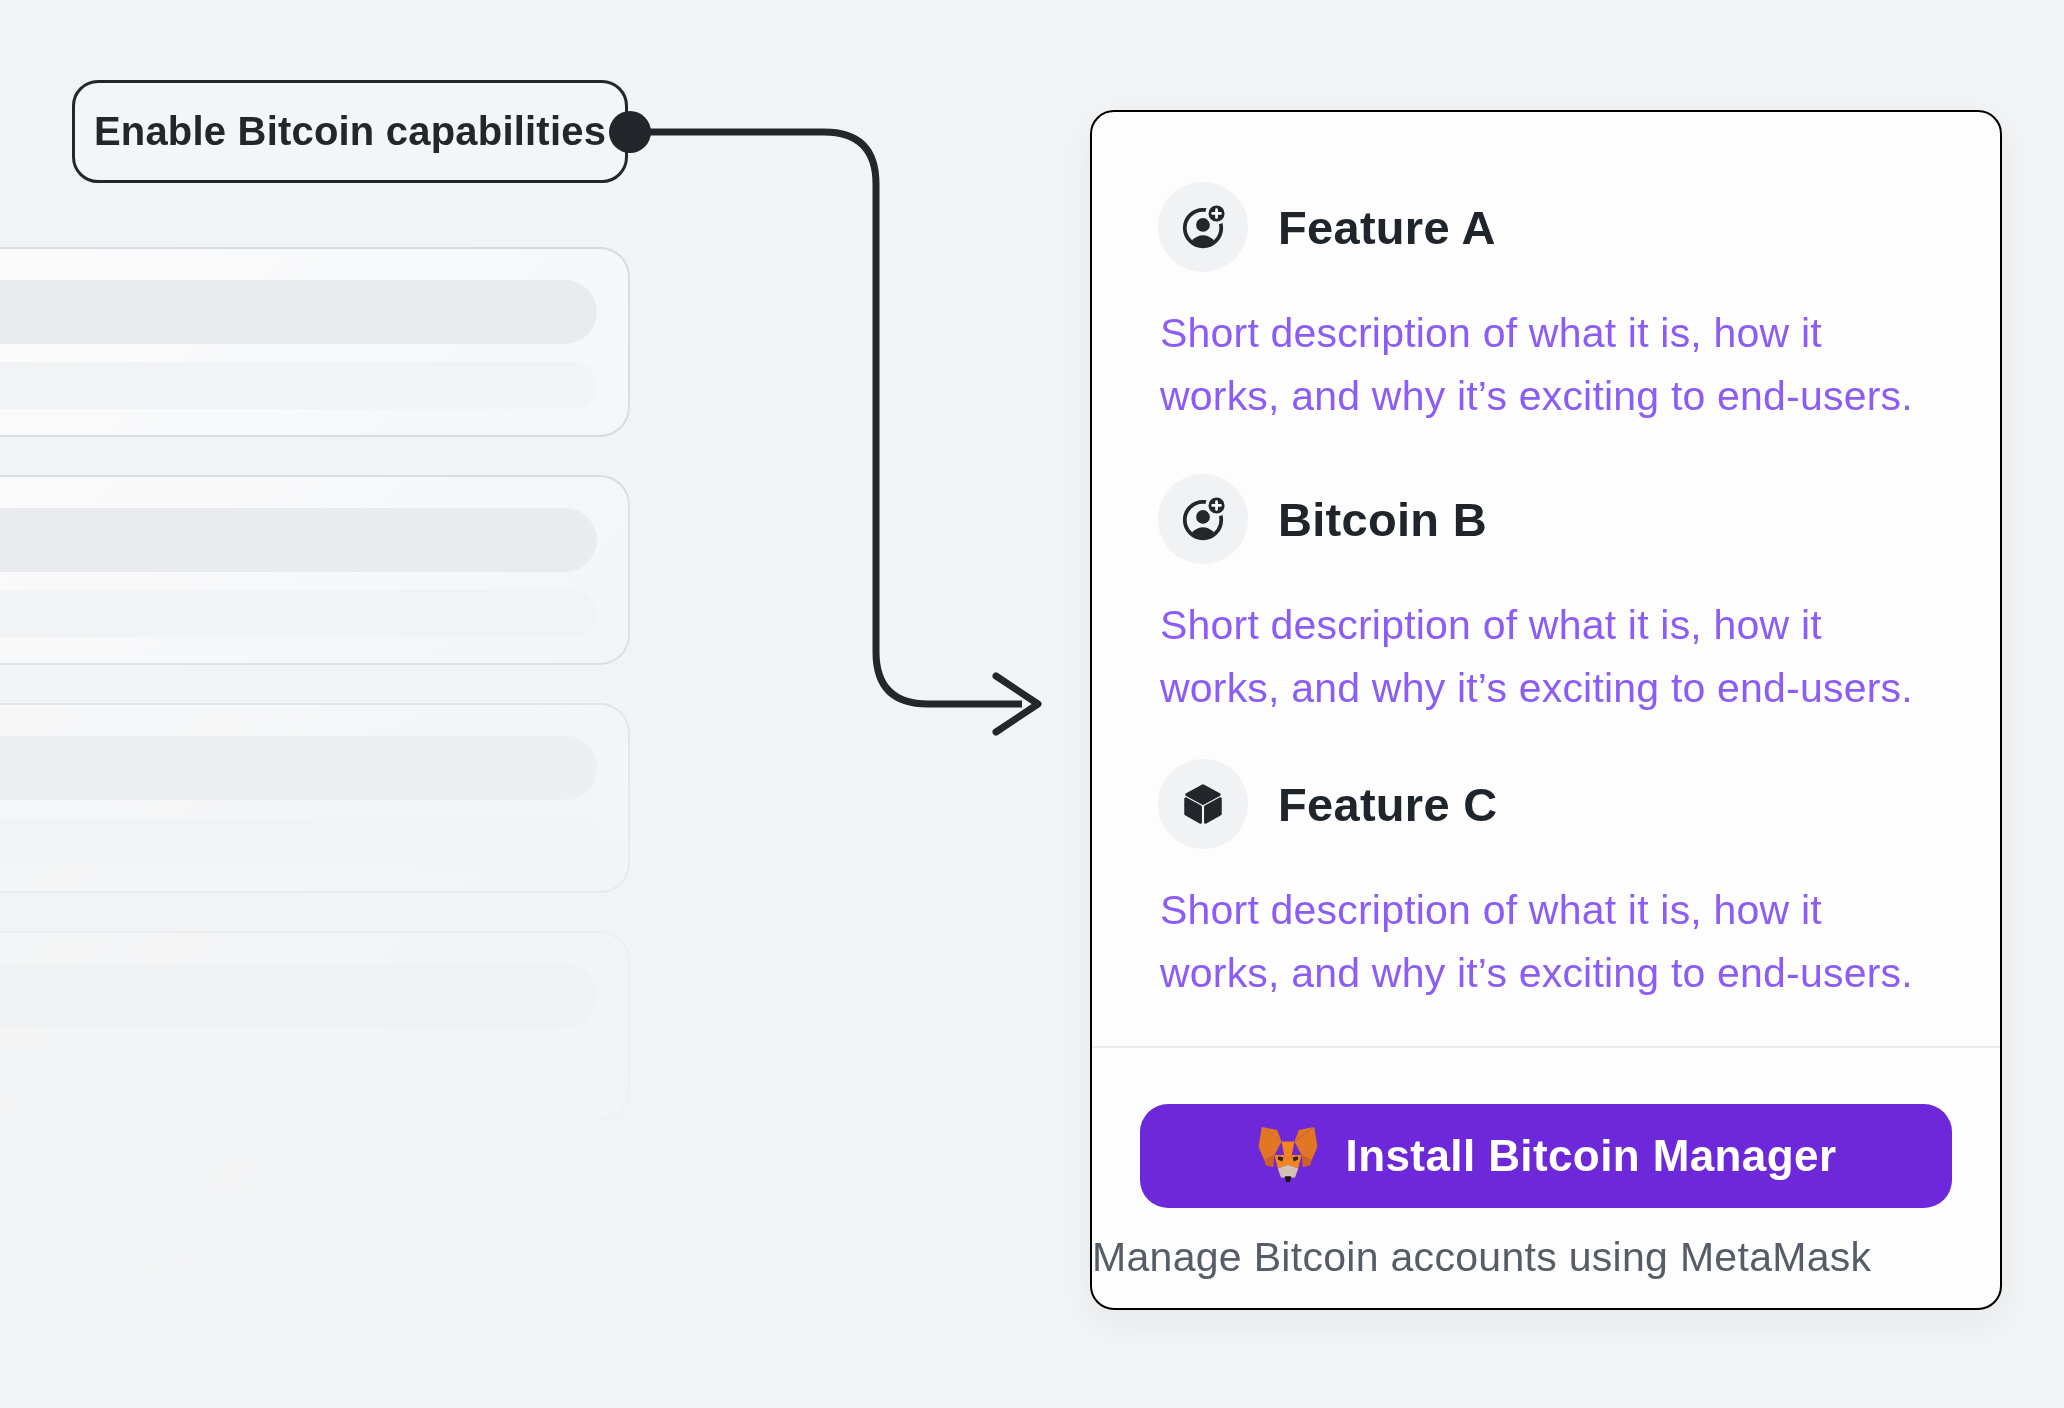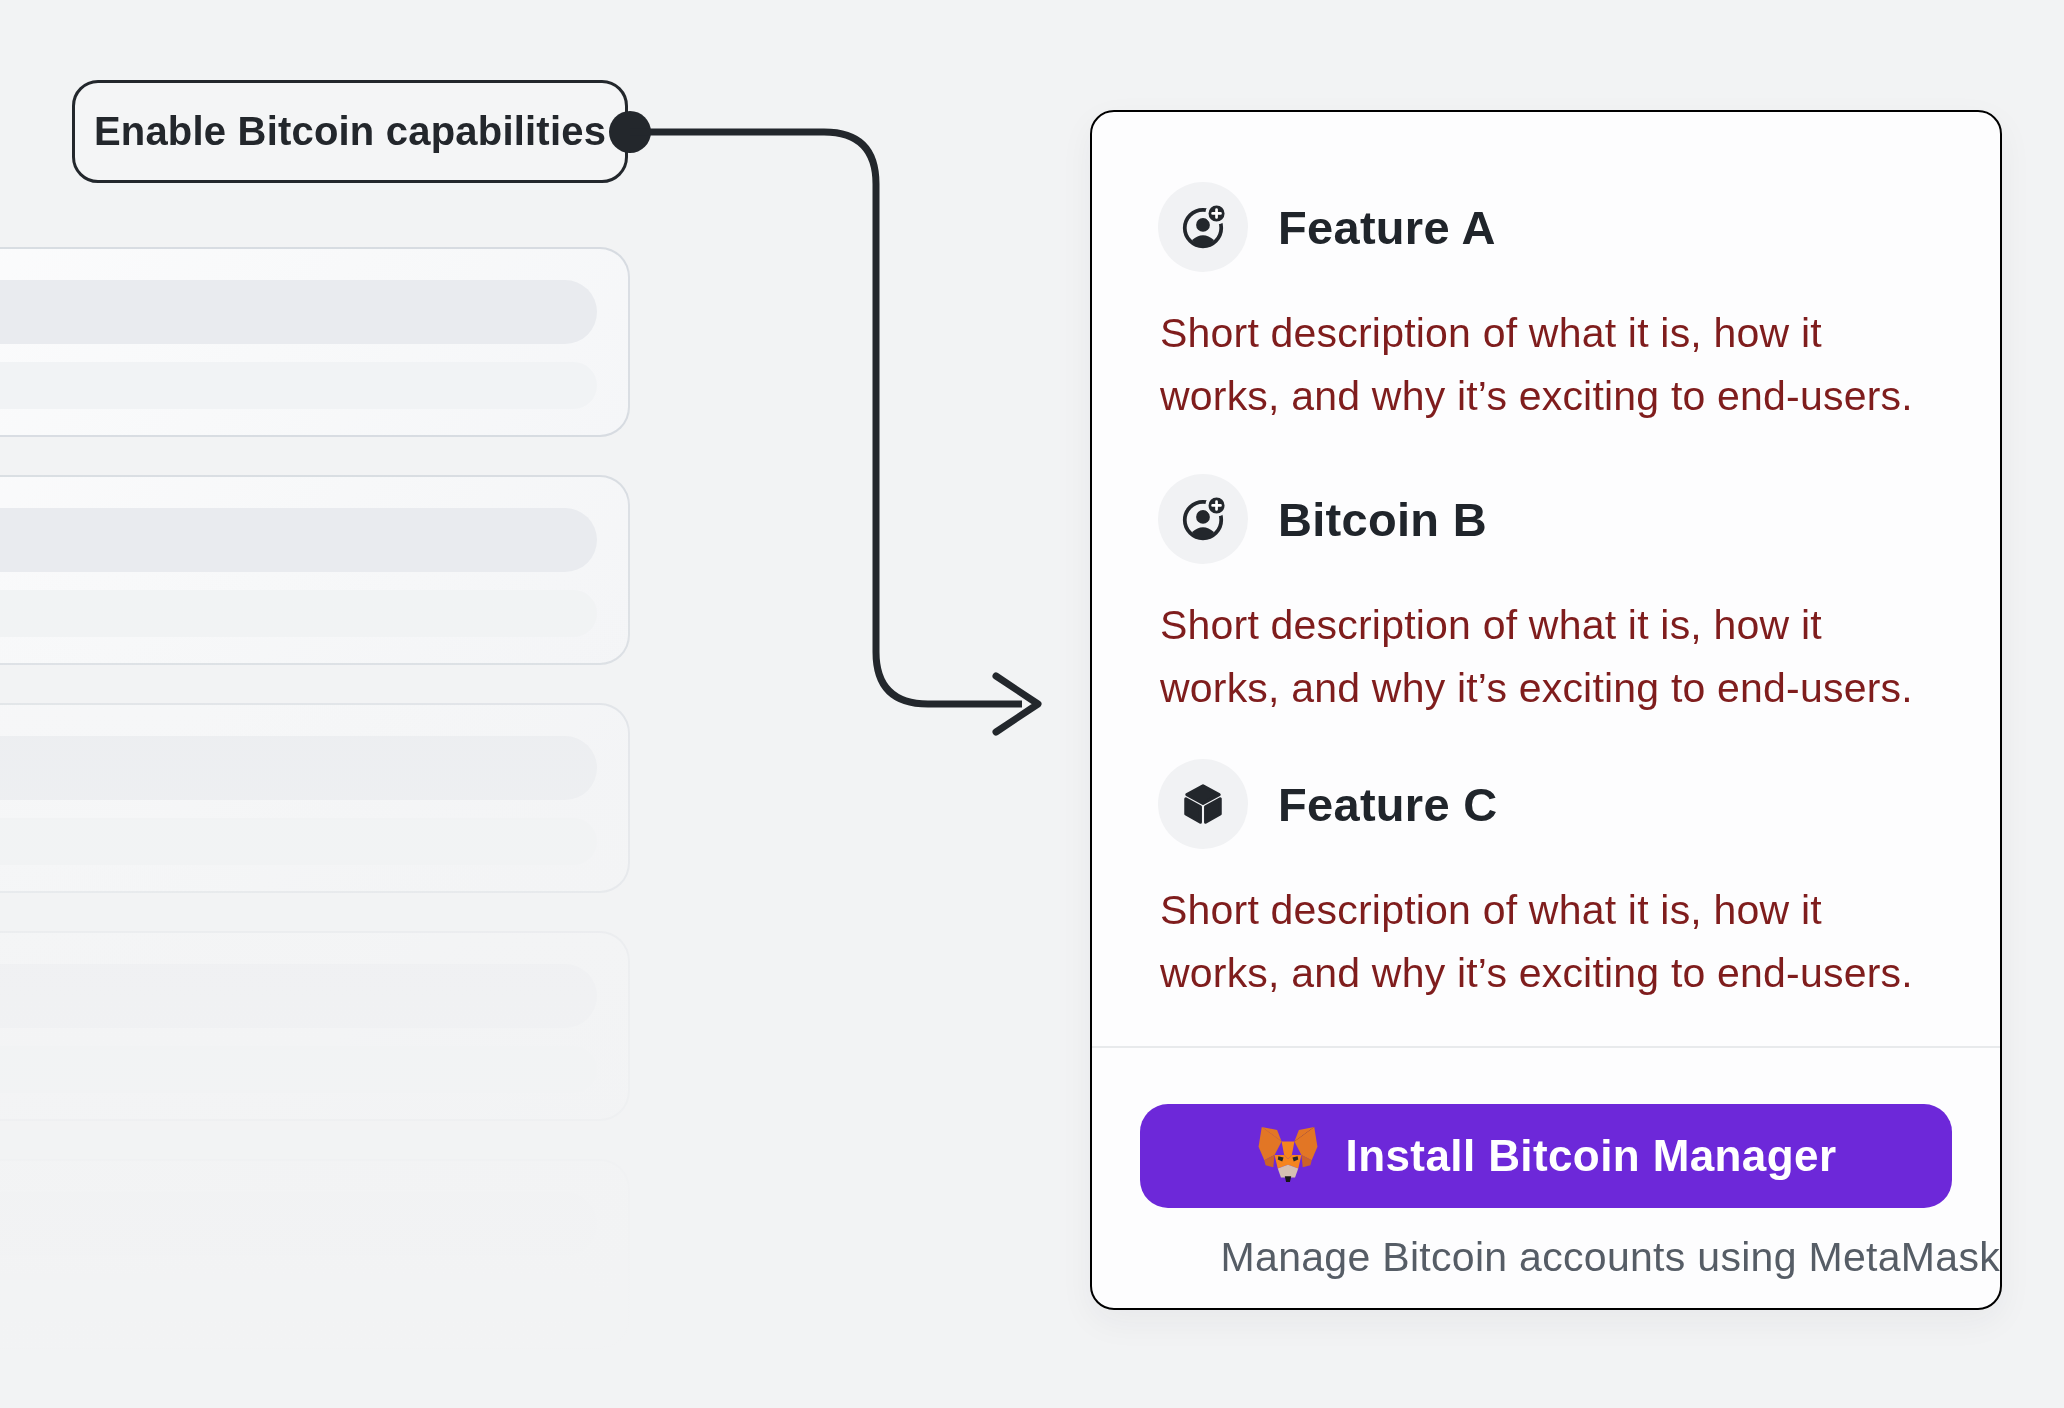--- a/index.html
+++ b/index.html
@@ -53,40 +53,40 @@
     position:absolute;left:66px;top:0;width:90px;height:90px;border-radius:50%;
     background:#f1f2f4;display:flex;align-items:center;justify-content:center;
   }
   .feature-icon-circle svg{width:50px;height:50px;}
   .feature-title{
     position:absolute;left:186px;top:0;height:90px;display:flex;align-items:center;
     font-size:47px;font-weight:700;color:#20252b;letter-spacing:.3px;white-space:nowrap;
   }
   .feature-desc{
     position:absolute;left:68px;width:820px;
-    font-size:41px;line-height:63px;color:#7f1d1d;letter-spacing:.2px;
+    font-size:41px;line-height:63px;color:#8b5cf6;letter-spacing:.2px;
     white-space:pre-line;
   }
   .card-divider{
     position:absolute;left:0;top:934px;width:100%;height:0;
     border-top:2px solid #e8eaec;
   }
   .install-btn{
     position:absolute;top:992px;left:50%;transform:translateX(-50%);
     width:812px;height:104px;border-radius:28px;border:none;
     background:#6d28d9;color:#ffffff;cursor:pointer;
     display:flex;align-items:center;justify-content:center;gap:26px;
     font-family:"Liberation Sans", sans-serif;
   }
   .install-btn svg{width:64px;height:60px;flex:0 0 auto;}
   .install-btn .lbl{
     font-size:44px;font-weight:700;letter-spacing:.4px;white-space:nowrap;
   }
   .install-caption{
-    position:absolute;left:0;top:1122px;width:100%;text-align:right;
+    position:absolute;left:0;top:1122px;width:100%;text-align:left;
     font-size:41px;color:#565d66;letter-spacing:.3px;white-space:nowrap;
   }
 </style>
 </head>
 <body>
 
 <svg width="0" height="0" style="position:absolute" aria-hidden="true">
   <defs>
     <symbol id="user-plus-icon" viewBox="0 0 48 48">
       <circle cx="24" cy="25" r="17.5" fill="none" stroke="#23272c" stroke-width="3.6"></circle>

